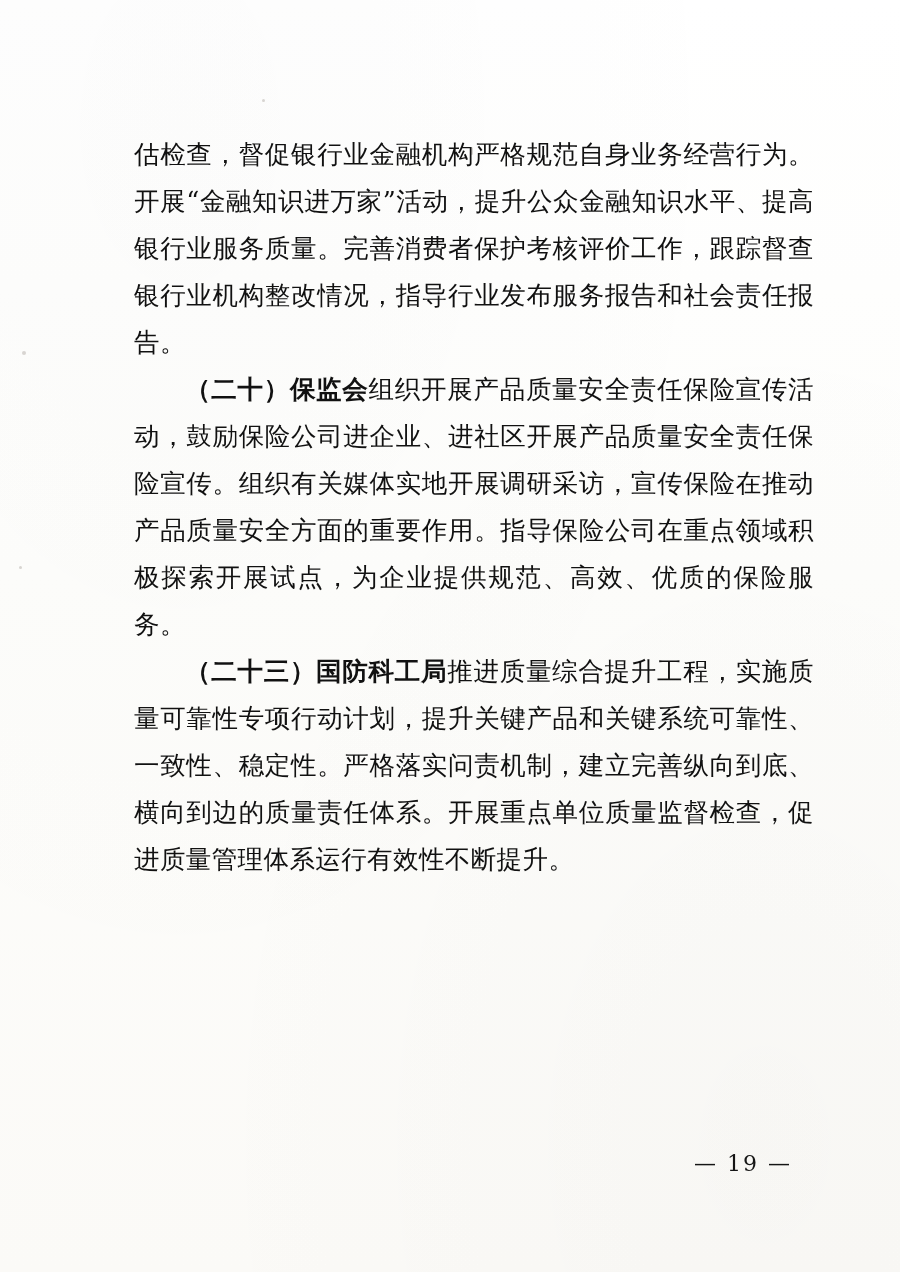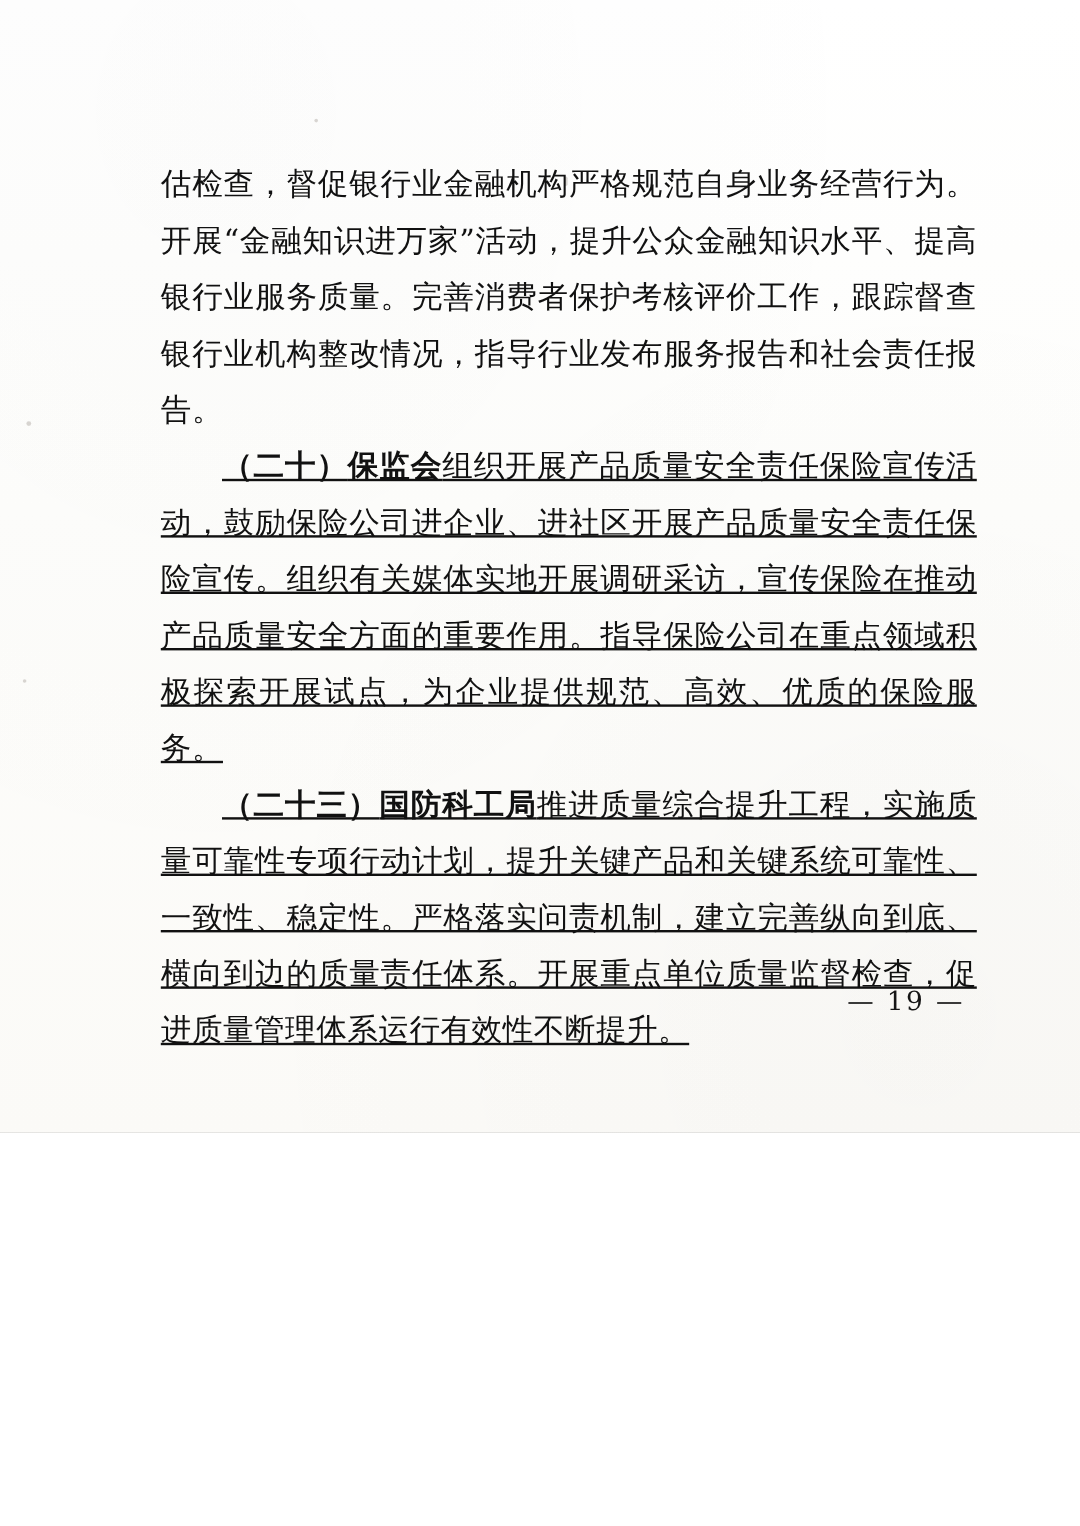--- a/index.html
+++ b/index.html
@@ -10,22 +10,22 @@
     width: 900px;
     height: 1272px;
     background: #ffffff;
     font-family: "DejaVu Serif", "Liberation Serif", serif;
     color: #1a1a1a;
     overflow: hidden;
   }
   .page {
     position: relative;
     width: 900px;
-    height: 944px;
-    background: #737373;
+    height: 1272px;
+    background: #c4b5fd;
   }
   
   .paper-tint {
     position: absolute;
     inset: 0;
     background:
       radial-gradient(ellipse at 20% 10%, rgba(0,0,0,0.012), rgba(0,0,0,0) 60%),
       radial-gradient(ellipse at 85% 90%, rgba(0,0,0,0.015), rgba(0,0,0,0) 55%),
       linear-gradient(180deg, #ffffff 0%, #fdfdfb 45%, #fbfaf7 100%);
     pointer-events: none;
@@ -50,28 +50,27 @@
     text-align: justify;
     text-justify: inter-ideograph;
     color: #111111;
     font-weight: 400;
   }
   p.para + p.para {
     margin-top: 0px;
   }
   .indent {
     text-indent: 2em;
-    text-decoration: underline;
   }
   .bold {
     font-weight: 700;
   }
   .page-number {
     position: absolute;
-    right: 96px;
+    right: 108px;
     bottom: 96px;
     font-size: 22px;
     letter-spacing: 2px;
     color: #151515;
     font-family: "DejaVu Serif", "Liberation Serif", serif;
     margin-left: 15px;
   }
 </style>
 </head>
 <body>

